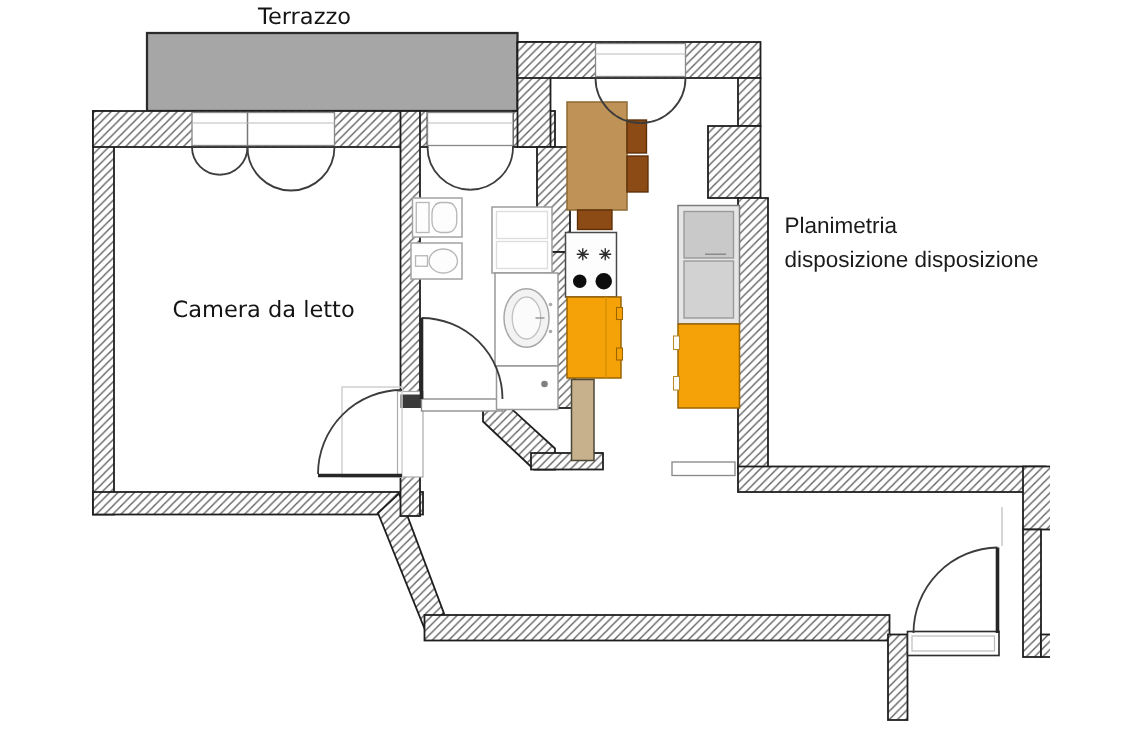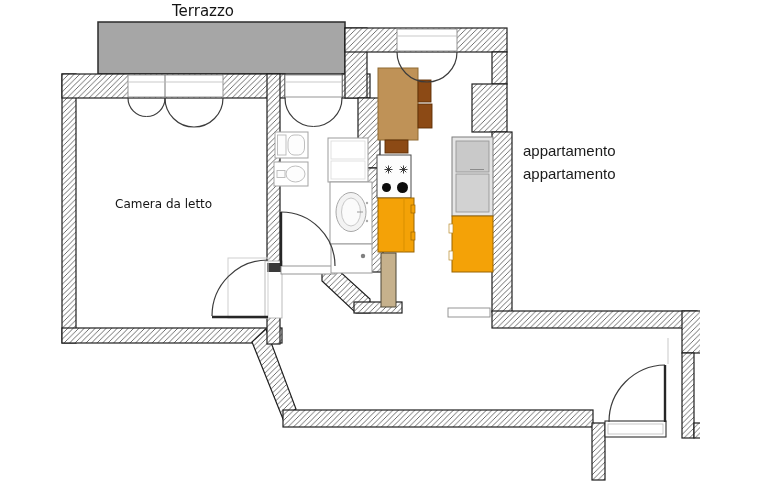--- a/index.html
+++ b/index.html
@@ -7,21 +7,21 @@
          font-family:"DejaVu Sans","Liberation Sans",sans-serif;color:#141414;}
   .stage svg{position:absolute;left:0;top:0;}
   .wall{fill:url(#hatch);stroke:#1f1f1f;stroke-width:1.2;}
   .open{fill:#ffffff;stroke:#8a8a8a;stroke-width:0.9;}
   .fix{fill:#ffffff;stroke:#a3a3a3;stroke-width:1;}
   .fin{fill:#fdfdfd;stroke:#b8b8b8;stroke-width:0.9;}
   .arc{fill:none;stroke:#3c3c3c;stroke-width:1.2;}
   .leaf{stroke:#262626;stroke-width:2.4;}
   .lbl{position:absolute;white-space:nowrap;}
   .lbl-terrace{left:172px;top:2px;font-size:15px;}
-  .lbl-bedroom{left:115px;top:197px;font-size:12px;}
+  .lbl-bedroom{left:115px;top:197px;font-size:15px;}
   .note{position:absolute;left:523px;top:139px;font-size:15px;line-height:23px;
         font-family:"Liberation Sans",sans-serif;color:#1b1b1b;}
   .selection{position:absolute;left:423px;top:354px;height:17px;padding:1px 4px 2px 4px;
         background:var(--selection-fill,#cfe3f4);border:1px solid var(--selection-border,#4f96cc);
         font-size:11px;line-height:16px;color:#111;box-shadow:0 0 0 1px rgba(120,170,210,.25);}
   .rot-handle{position:absolute;top:-9px;left:26px;width:14px;height:8px;
         border:1.3px solid var(--selection-border,#4f96cc);border-bottom:none;
         border-radius:8px 8px 0 0;background:transparent;}
 </style>
 </head>
@@ -169,17 +169,18 @@
       <path class="arc" d="M665,365 A57,57 0 0 0 609,422"></path>
       <line class="leaf" x1="665" y1="365" x2="665" y2="422"></line>
     </g>
   </g>
 </svg>
 
   <div class="lbl lbl-terrace">Terrazzo</div>
   <div class="lbl lbl-bedroom">Camera da letto</div>
 
   <div class="note">
-    <div>appartamento appartamento</div>
+    <div>Planimetria</div>
+    <div>disposizione disposizione</div>
   </div>
 
 
 </div>
 
 </body></html>

